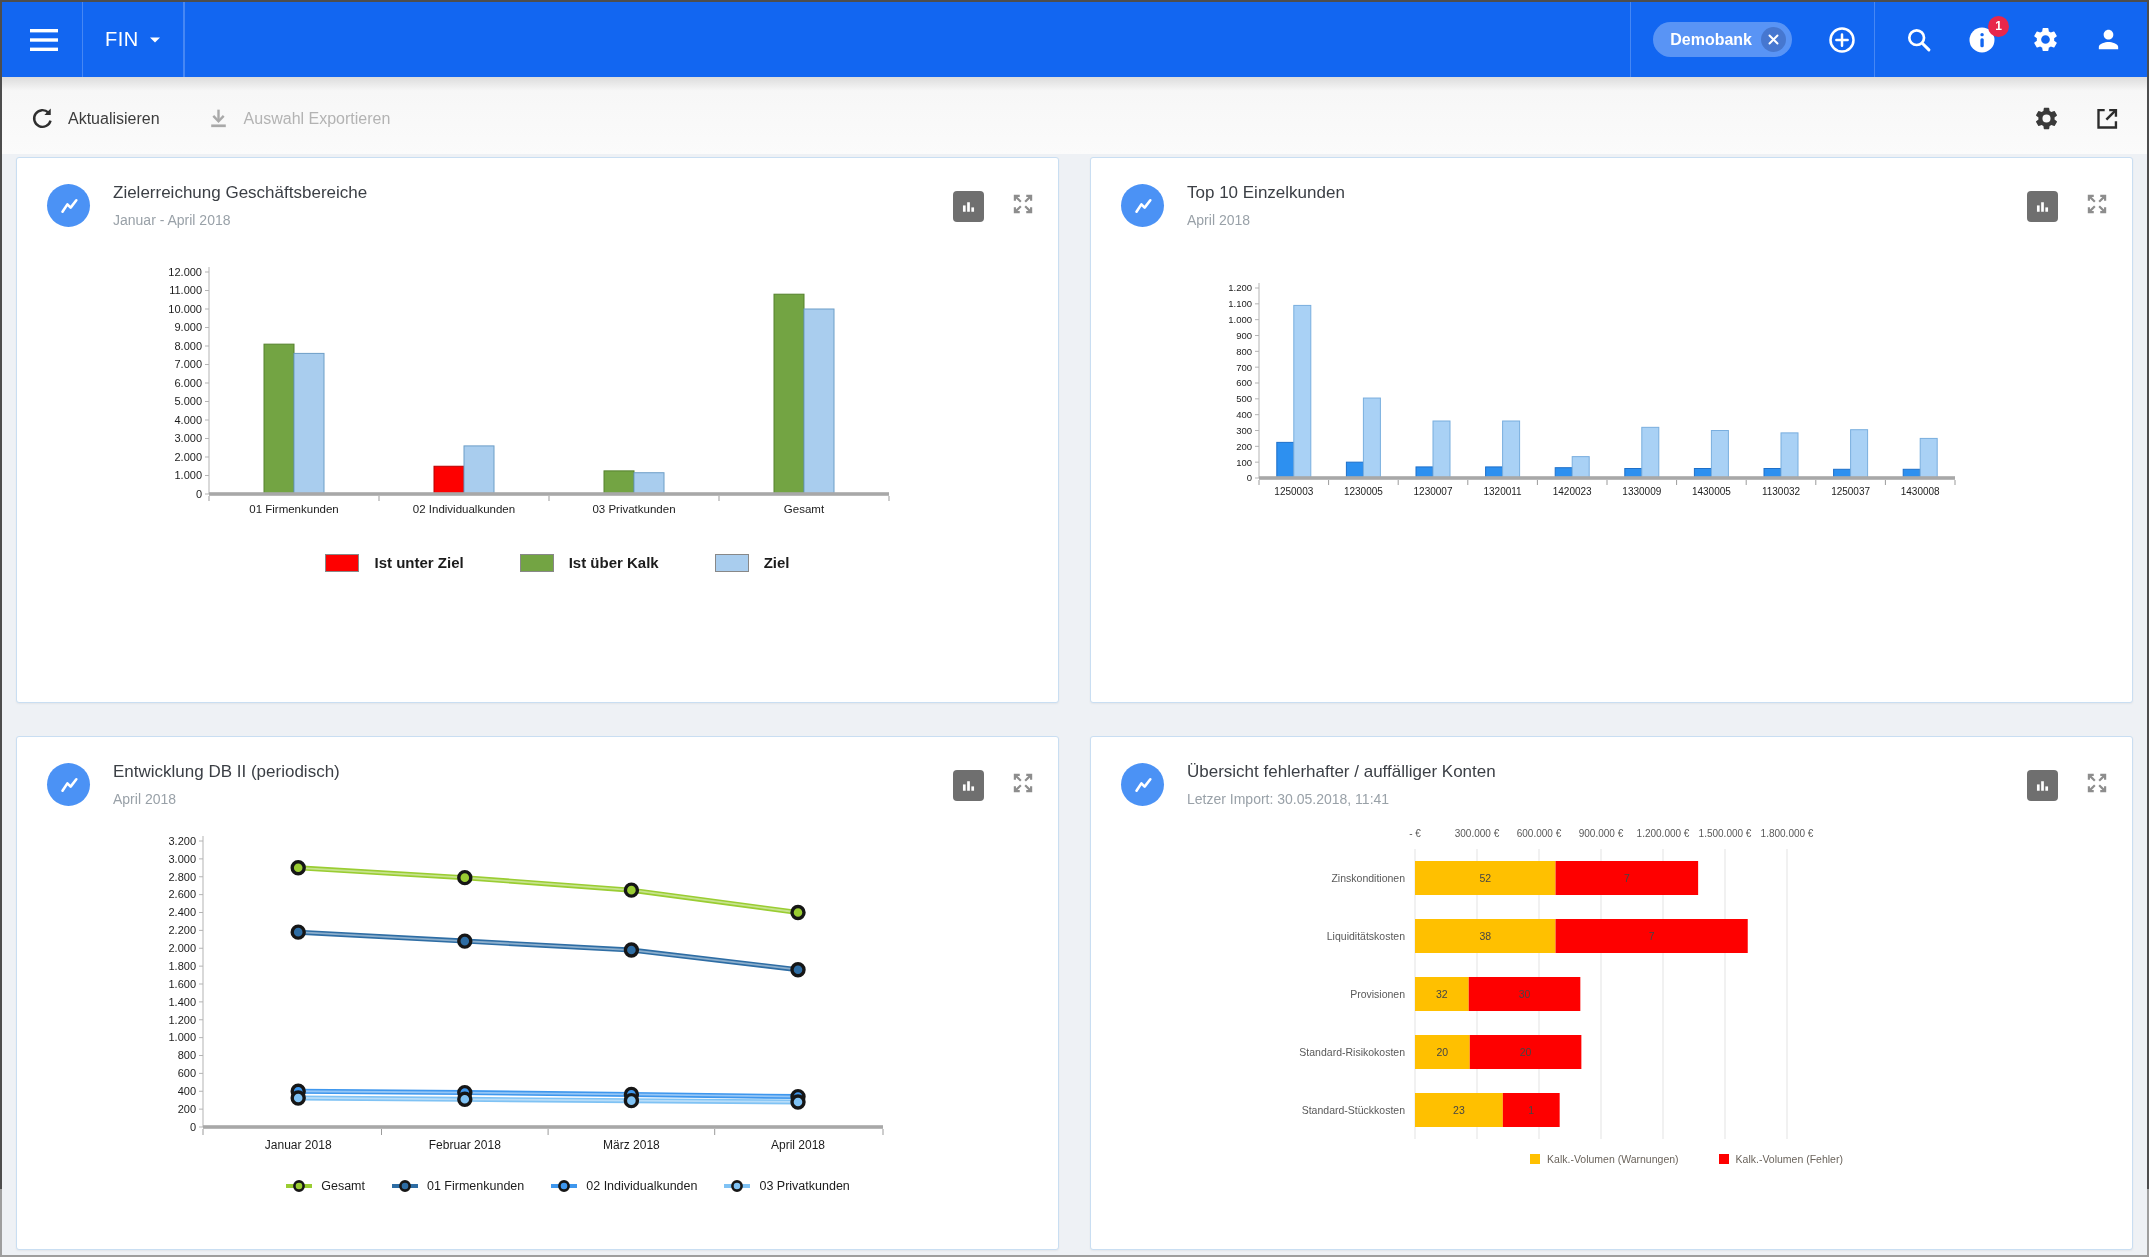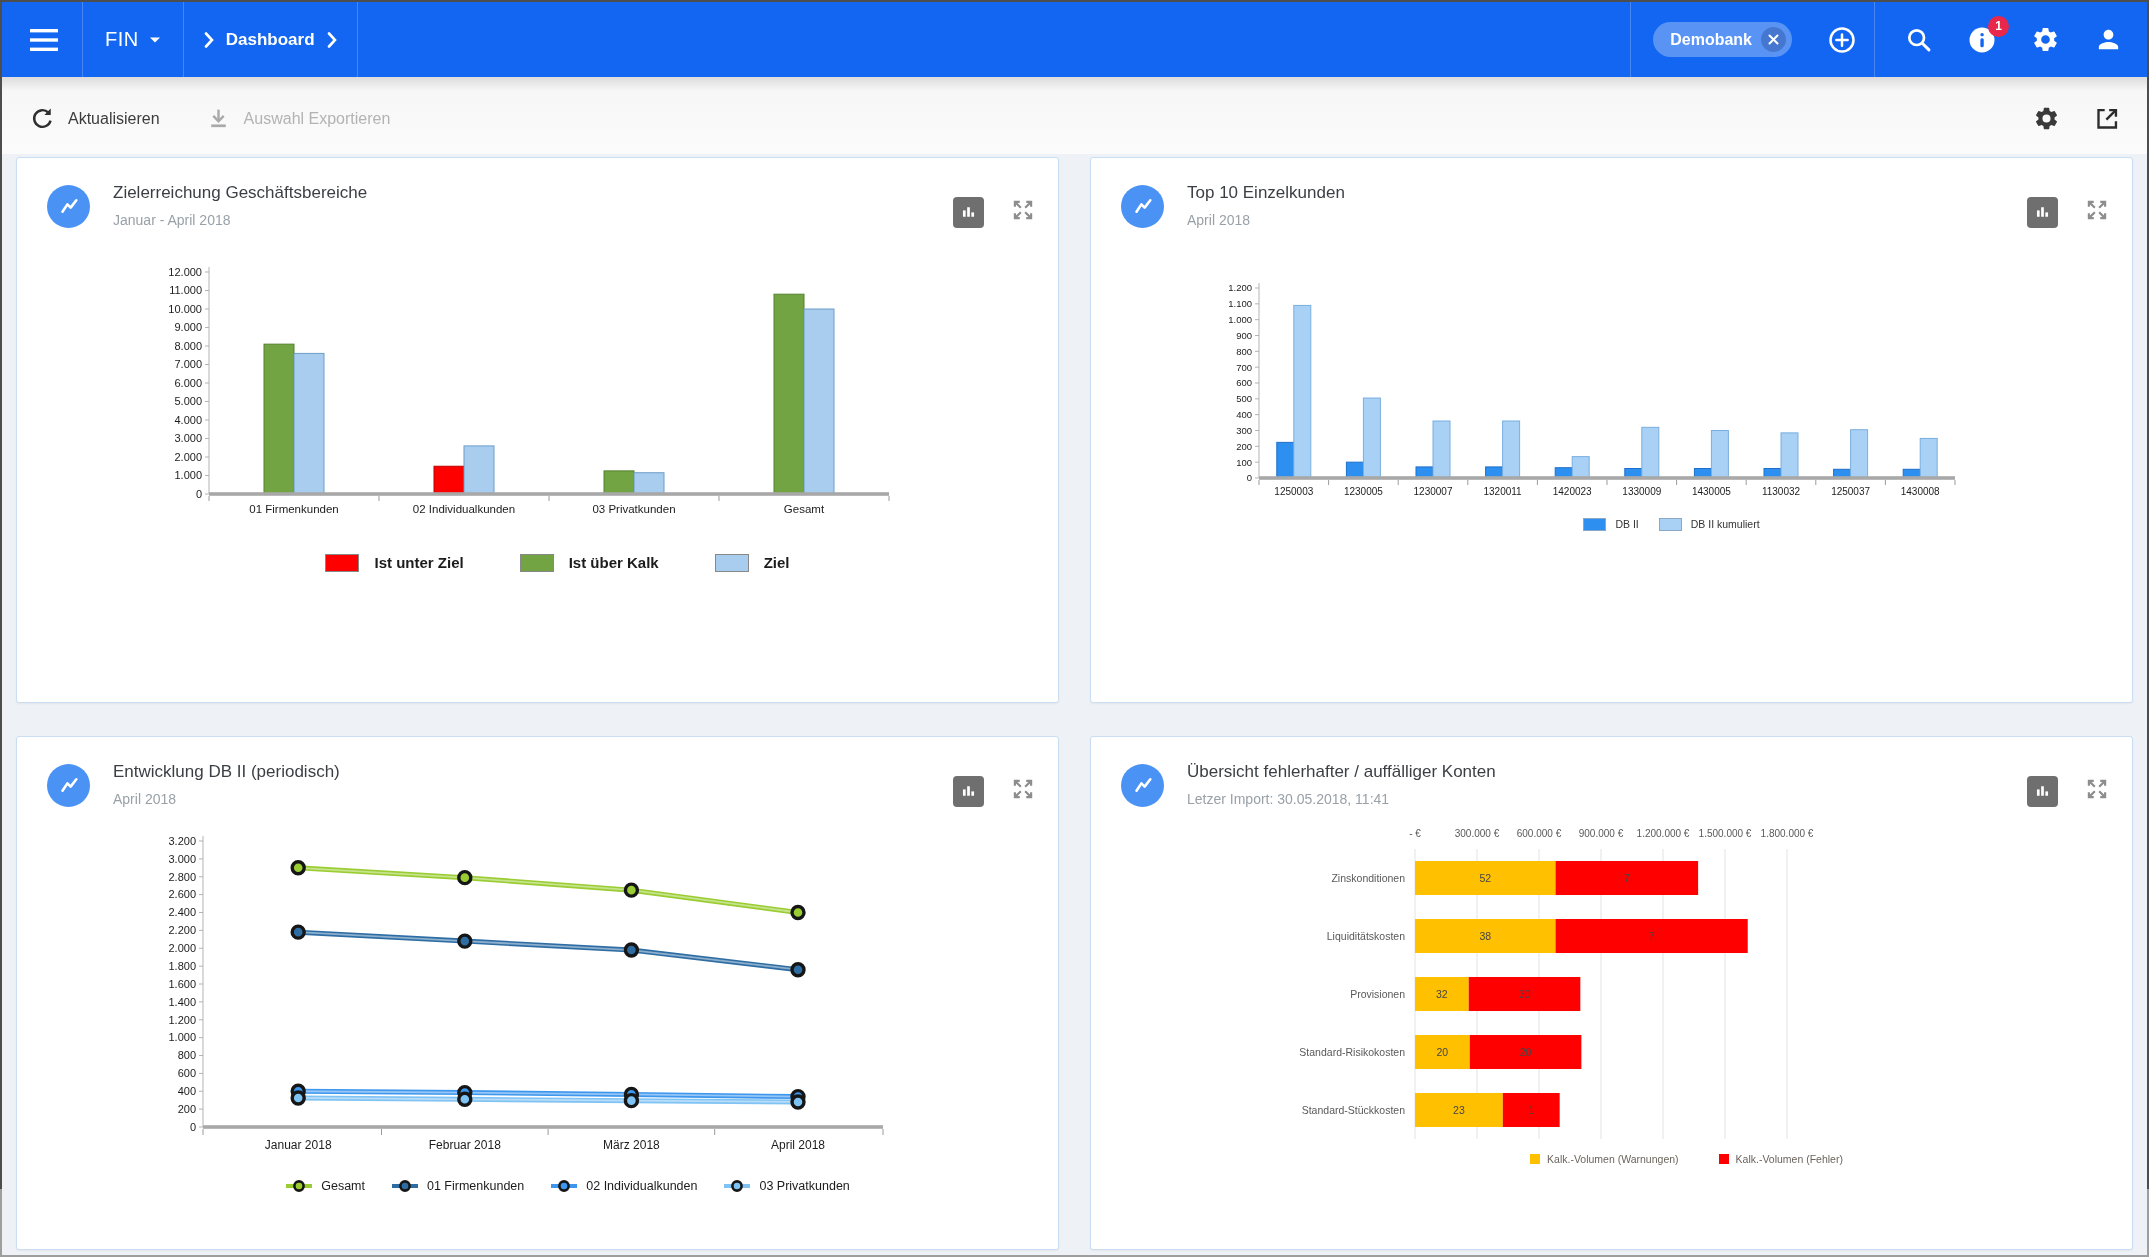--- a/index.html
+++ b/index.html
@@ -27,21 +27,21 @@
   .toolbar{height:77px;background:linear-gradient(180deg,#dcdcdc 0,#f7f7f7 18%,#fbfbfb 100%);display:flex;align-items:center;padding:6px 26px 0 28px;flex:0 0 auto;}
   .tool-item{display:flex;align-items:center;gap:13px;margin-right:46px;cursor:pointer;background:none;border:none;padding:0;}
   .tool-item .lbl{font-size:16px;color:#3c3c3c;}
   .tool-item.disabled{cursor:default;}
   .tool-item.disabled .lbl{color:#b3b3b3;}
   .tool-right{margin-left:auto;display:flex;align-items:center;gap:34px;}
 
   
   .grid{flex:1;display:grid;grid-template-columns:1fr 1fr;grid-template-rows:546px 514px;gap:33px 31px;padding:3px 14px 5px 14px;background:#eef1f5;}
   .card{background:#fff;border:1px solid #c9def2;border-radius:3px;box-shadow:0 1px 2px rgba(0,0,0,.05);overflow:hidden;display:flex;flex-direction:column;}
-  .card-head{display:flex;align-items:flex-end;padding:26px 22px 0 30px;flex:0 0 auto;}
+  .card-head{display:flex;align-items:center;padding:26px 22px 0 30px;flex:0 0 auto;}
   .avatar{width:43px;height:43px;border-radius:50%;background:#4b92f5;display:flex;align-items:center;justify-content:center;flex:0 0 auto;}
   .head-text{margin-left:23px;}
   .card-title{font-size:17px;color:#3b3f45;line-height:1.1;}
   .card-sub{font-size:14px;color:#99a1a8;margin-top:9px;}
   .head-actions{margin-left:auto;display:flex;align-items:flex-start;gap:26px;padding-top:2px;}
   .charttype-btn{width:31px;height:31px;border-radius:4px;background:#6f6f6f;border:none;display:flex;align-items:center;justify-content:center;cursor:pointer;}
   .expand-btn{background:none;border:none;padding:0;cursor:pointer;}
 
   .card-body{flex:1;display:flex;flex-direction:column;}
   .chart{line-height:0;}
@@ -77,29 +77,20 @@
       </svg>
     </button>
     <div class="tb-sep"></div>
     <div class="tb-app">
       <span>FIN</span>
       <svg width="12" height="8" viewBox="0 0 12 8">
           <path d="M1 1.5 L6 6.5 L11 1.5 Z" fill="#fff"></path>
         </svg>
     </div>
     <div class="tb-sep"></div>
-    <div class="tb-crumb">
-      <svg width="10" height="16" viewBox="0 0 10 16">
-          <path d="M2 1.5 L8 8 L2 14.5" fill="none" stroke="#fff" stroke-width="2.6" stroke-linecap="round"></path>
-        </svg>
-      <span class="crumb">Dashboard</span>
-      <svg width="10" height="16" viewBox="0 0 10 16">
-          <path d="M2 1.5 L8 8 L2 14.5" fill="none" stroke="#fff" stroke-width="2.6" stroke-linecap="round"></path>
-        </svg>
-    </div>
     <div class="tb-sep"></div>
 
     <div class="tb-right">
       <div class="tb-sep"></div>
       <div class="chip">
         <span class="chip-label">Demobank</span>
         <span class="chip-x">
           <svg width="11" height="11" viewBox="0 0 11 11">
               <path d="M1.5 1.5 L9.5 9.5 M9.5 1.5 L1.5 9.5" stroke="#fff" stroke-width="2" stroke-linecap="round"></path>
             </svg>
@@ -361,30 +352,20 @@
               <line x1="191.2" y1="208" x2="191.2" y2="213" stroke="#9b9b9b" stroke-width="1"></line>
               <line x1="260.79999999999995" y1="208" x2="260.79999999999995" y2="213" stroke="#9b9b9b" stroke-width="1"></line>
               <line x1="330.4" y1="208" x2="330.4" y2="213" stroke="#9b9b9b" stroke-width="1"></line>
               <line x1="400" y1="208" x2="400" y2="213" stroke="#9b9b9b" stroke-width="1"></line>
               <line x1="469.59999999999997" y1="208" x2="469.59999999999997" y2="213" stroke="#9b9b9b" stroke-width="1"></line>
               <line x1="539.1999999999999" y1="208" x2="539.1999999999999" y2="213" stroke="#9b9b9b" stroke-width="1"></line>
               <line x1="608.8" y1="208" x2="608.8" y2="213" stroke="#9b9b9b" stroke-width="1"></line>
               <line x1="678.4" y1="208" x2="678.4" y2="213" stroke="#9b9b9b" stroke-width="1"></line>
               <line x1="748" y1="208" x2="748" y2="213" stroke="#9b9b9b" stroke-width="1"></line>
             </svg></div>
-        <div class="legend" id="l1">
-            <span class="lg-item">
-              <span class="lg-swatch" style="background:#2d90f0"></span>
-              <span class="lg-label">DB II</span>
-            </span>
-            <span class="lg-item">
-              <span class="lg-swatch" style="background:#a9d1f5"></span>
-              <span class="lg-label">DB II kumuliert</span>
-            </span>
-          </div>
       </div>
     </section>
 
     <section class="card">
       <div class="card-head">
         <span class="avatar">
           <svg width="26" height="26" viewBox="0 0 32 32">
               <polyline points="8,23 14,14 18,18 25,9" fill="none" stroke="#fff" stroke-width="3.2" stroke-linecap="round" stroke-linejoin="round"></polyline>
             </svg>
         </span>

